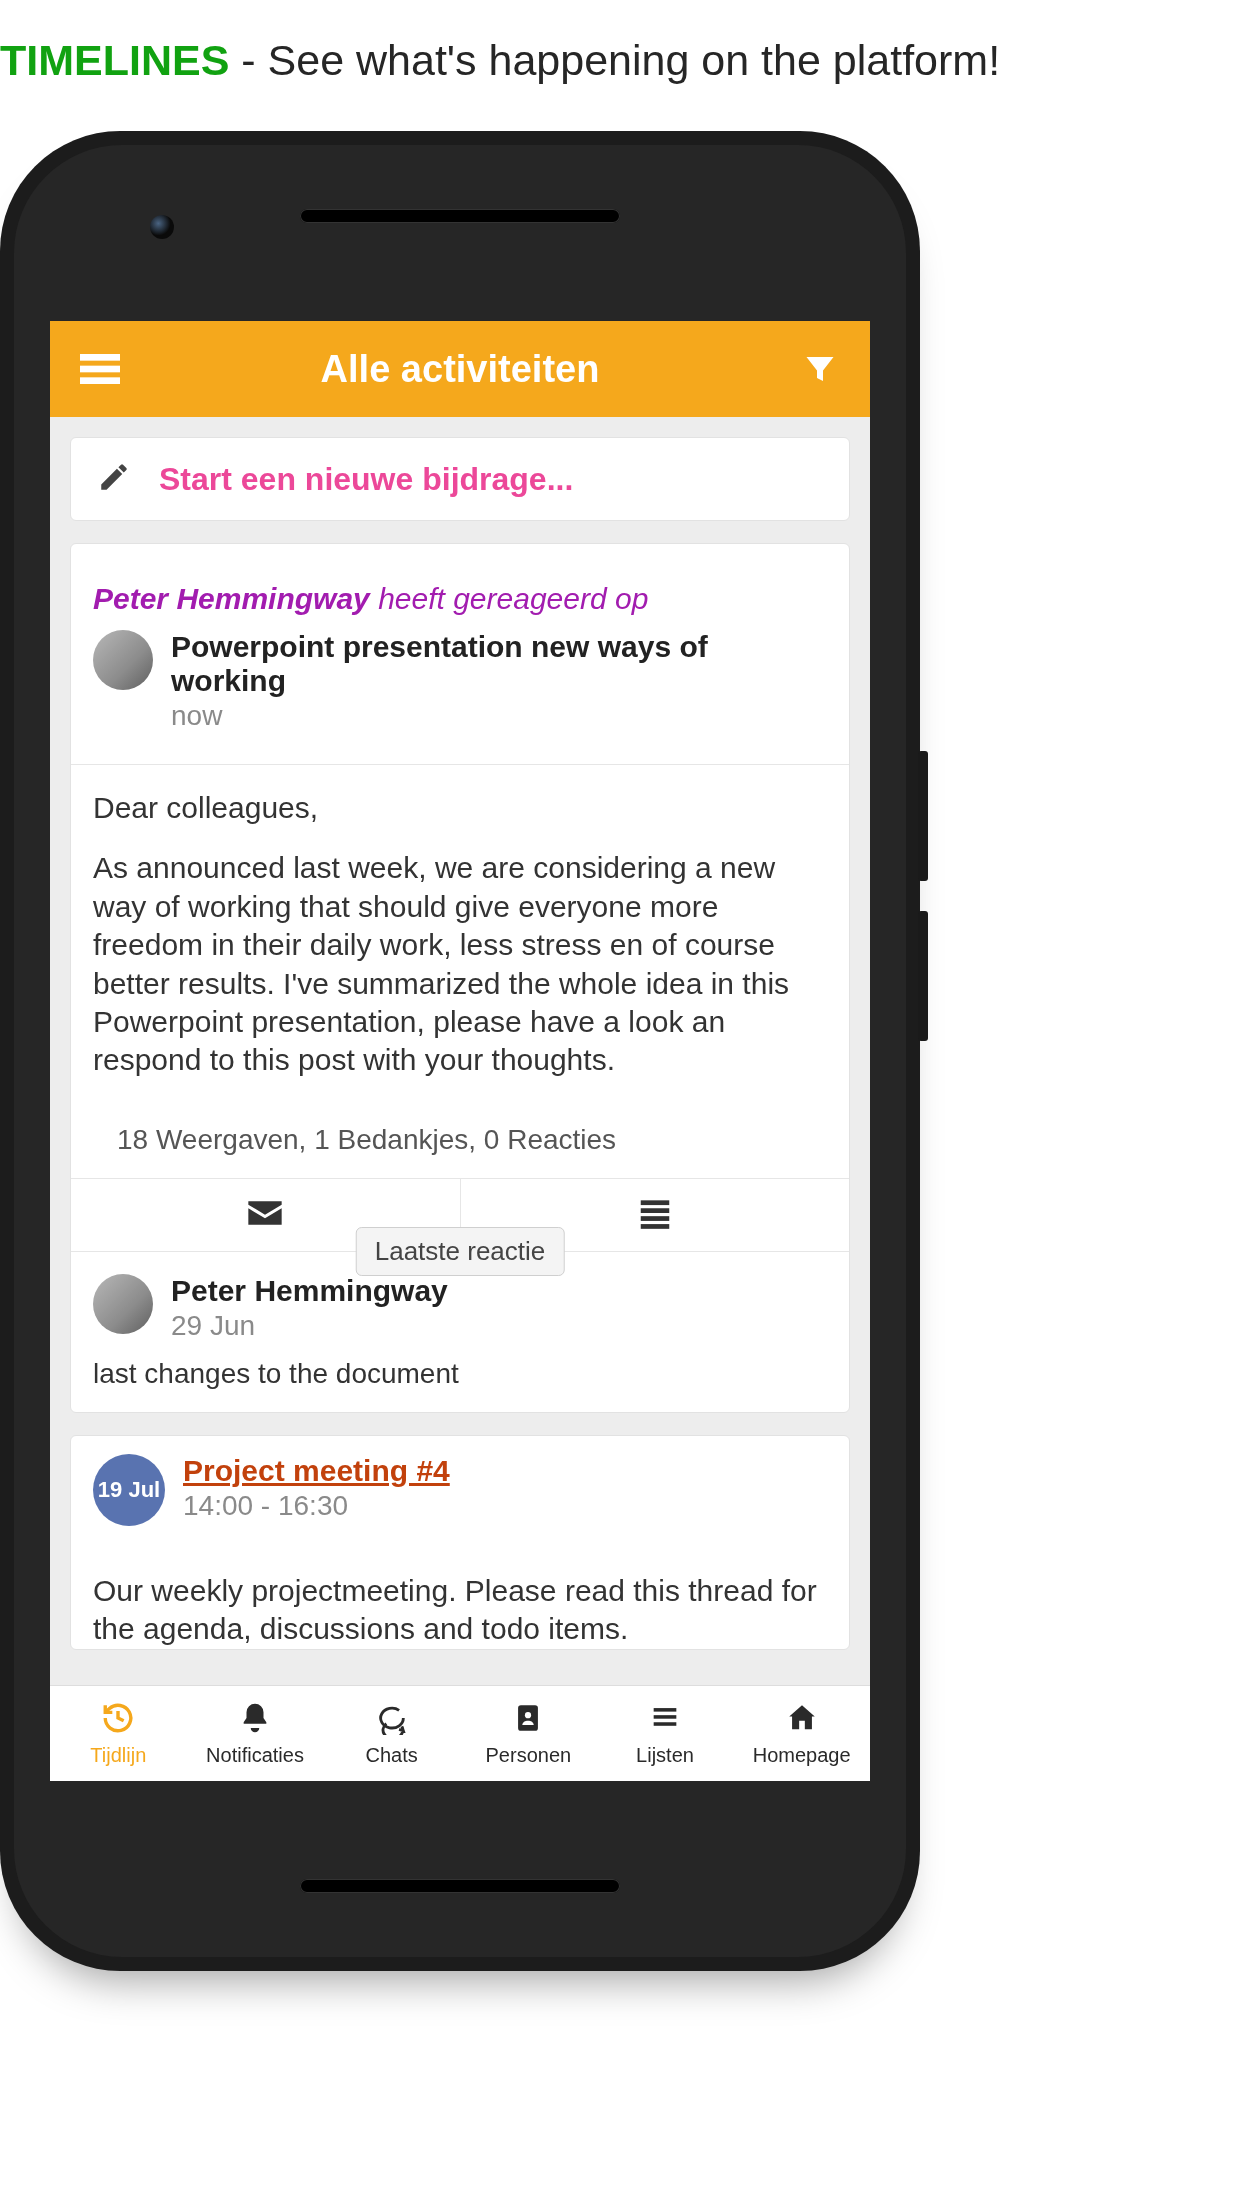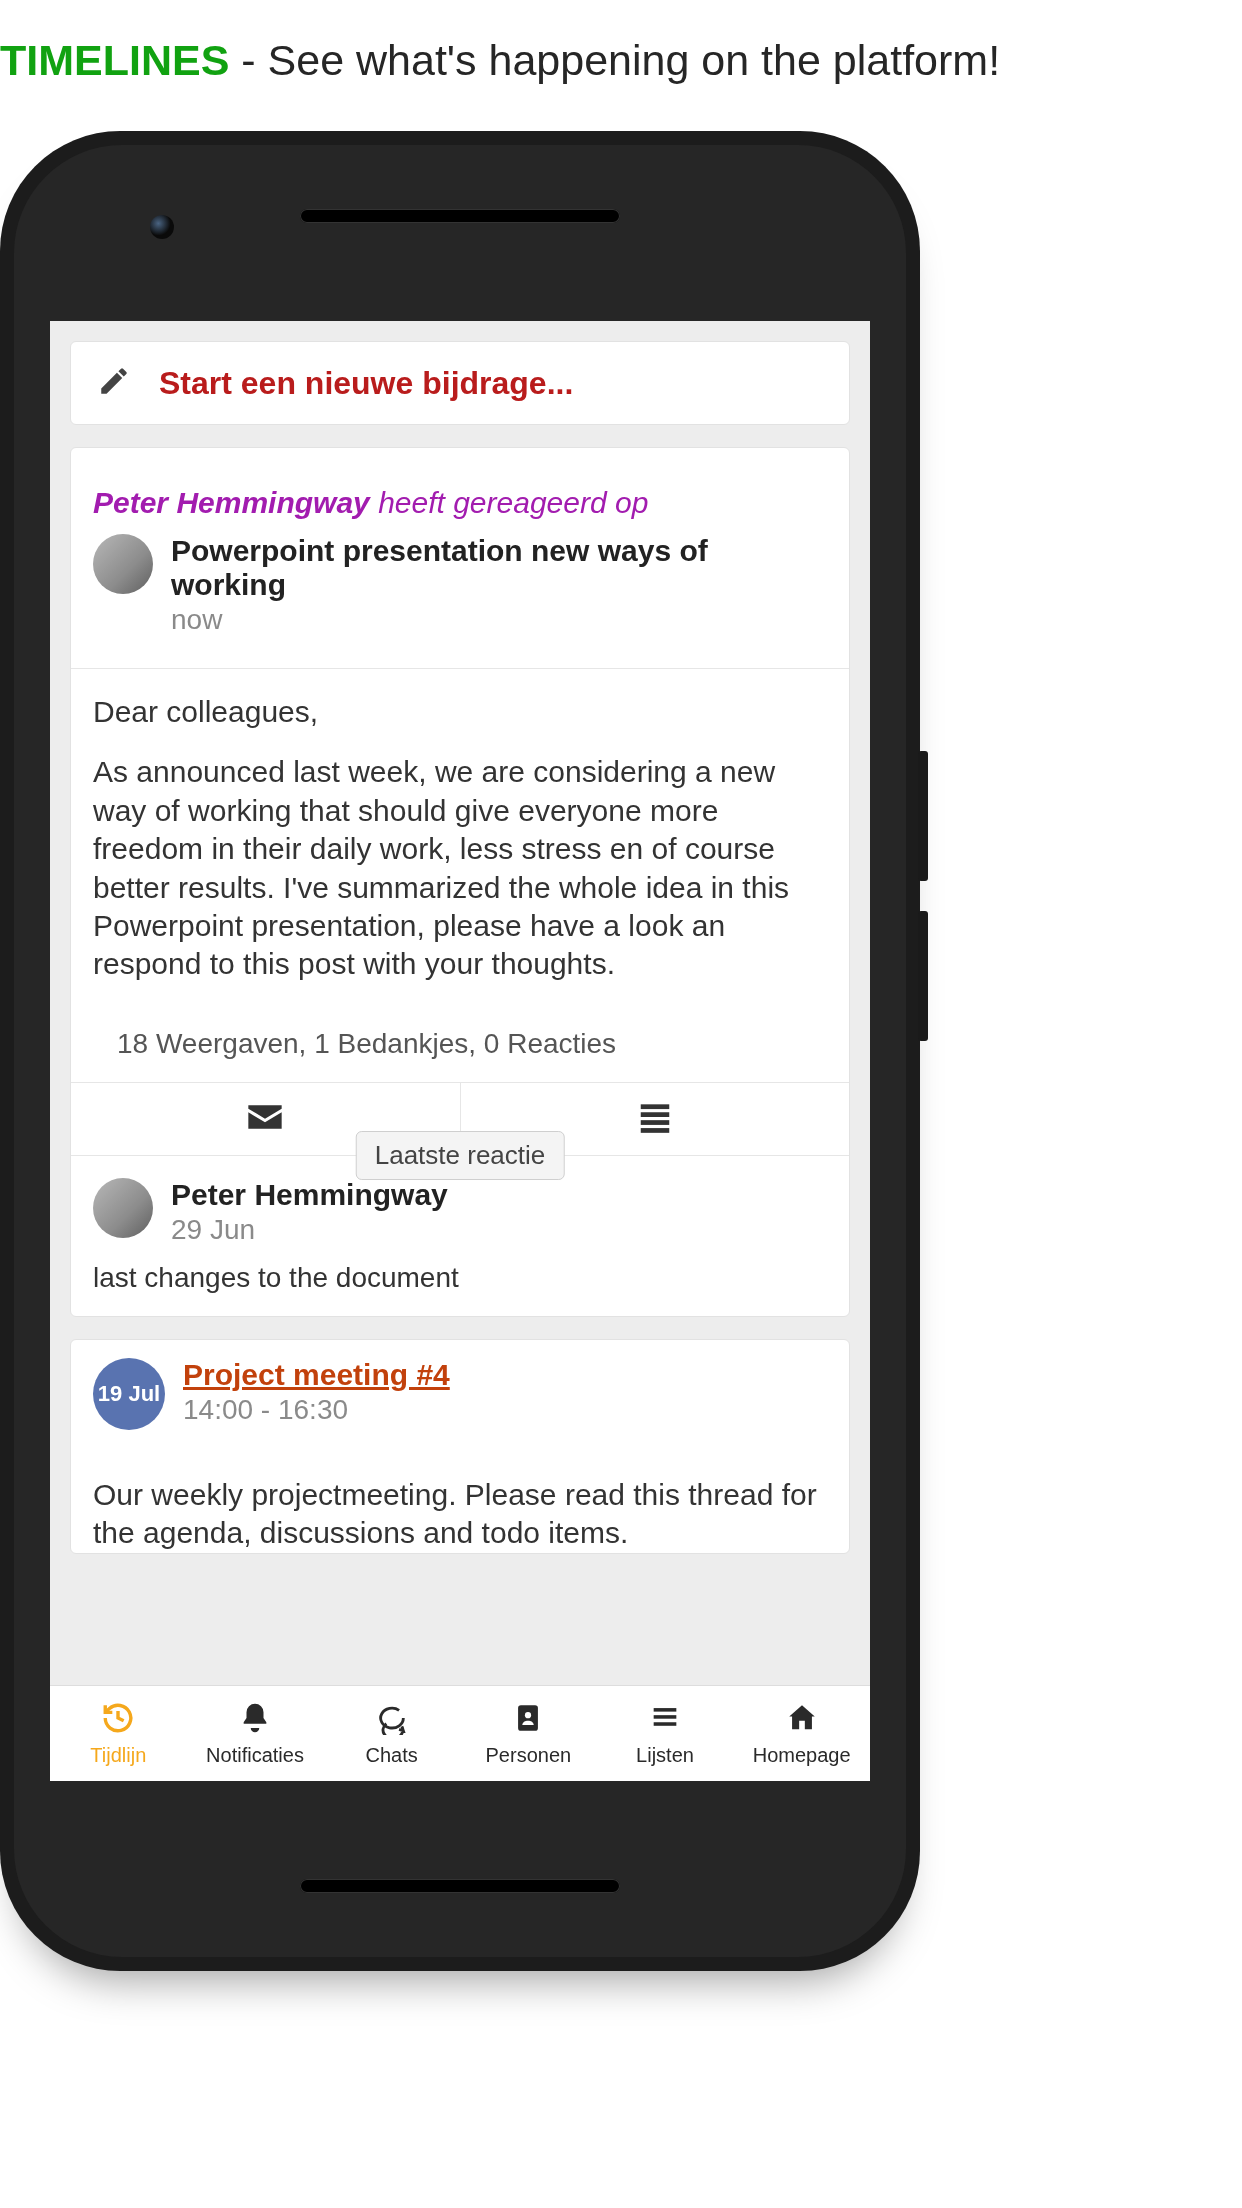--- a/index.html
+++ b/index.html
@@ -15,21 +15,21 @@
   .bottom-speaker { position: absolute; bottom: 78px; left: 50%; transform: translateX(-50%); width: 320px; height: 14px; background: #000; border-radius: 8px; box-shadow: inset 0 0 0 1px #333; }
   .side-btn { position: absolute; right: -8px; width: 10px; background: #1a1a1a; border-radius: 3px; }
   .side-btn.a { top: 620px; height: 130px; }
   .side-btn.b { top: 780px; height: 130px; }
   .screen { position: absolute; top: 190px; left: 50px; width: 820px; height: 1460px; background: #ededed; overflow: hidden; display: flex; flex-direction: column; }
   .appbar { height: 96px; background: #f5a81c; display: flex; align-items: center; justify-content: space-between; padding: 0 28px; color: #fff; }
   .appbar-title { font-size: 38px; font-weight: 700; }
   .menu-icon, .filter-icon { width: 44px; height: 44px; display:flex; align-items:center; justify-content:center; }
   .content { flex: 1; overflow: hidden; padding: 20px; display: flex; flex-direction: column; gap: 22px; }
   .compose { background: #fff; border: 1px solid #e2e2e2; border-radius: 6px; padding: 22px 26px; display: flex; align-items: center; gap: 28px; }
-  .compose-text { color: #b91c1c; font-size: 32px; font-weight: 600; }
+  .compose-text { color: #ec4899; font-size: 32px; font-weight: 600; }
   .card { background: #fff; border: 1px solid #e2e2e2; border-radius: 6px; }
   .card-pad { padding: 18px 22px; }
   .activity-line { font-size: 30px; color: #a21caf; margin-bottom: 14px; margin-top: 20px; }
   .activity-line .actor { font-weight: 700; font-style: italic; }
   .activity-line .verb { font-style: italic; }
   .post-head { display: flex; gap: 18px; align-items:flex-start; }
   .avatar { width: 60px; height: 60px; border-radius: 50%; background: linear-gradient(135deg,#b8b8b8 0%, #8c8c8c 60%, #5e5e5e 100%); flex-shrink:0; }
   .post-title { font-size: 30px; font-weight: 700; color: #222; }
   .post-time { font-size: 28px; color: #8a8a8a; margin-top: 2px; }
   .divider { height: 1px; background: #e6e6e6; margin-top: 14px; }
@@ -68,20 +68,35 @@
     <div class="device">
       <div class="device-inner-ring"></div>
       <div class="camera"></div>
       <div class="speaker"></div>
       <div class="bottom-speaker"></div>
       <div class="side-btn a"></div>
       <div class="side-btn b"></div>
 
       <div class="screen">
 
+        <div class="appbar">
+          <div class="menu-icon">
+            <svg viewBox="0 0 24 24" width="40" height="40" fill="#fff">
+                <rect y="3" width="24" height="4"></rect>
+                <rect y="10" width="24" height="4"></rect>
+                <rect y="17" width="24" height="4"></rect>
+              </svg>
+          </div>
+          <div class="appbar-title">Alle activiteiten</div>
+          <div class="filter-icon">
+            <svg viewBox="0 0 24 24" width="36" height="36" fill="#fff">
+                <path d="M3 4h18l-7 9v7l-4-2v-5z"></path>
+              </svg>
+          </div>
+        </div>
 
         <div class="content">
 
           <div class="compose">
             <span>
               <svg viewBox="0 0 24 24" width="34" height="34" fill="#444">
                   <path d="M3 17.25V21h3.75L17.81 9.94l-3.75-3.75L3 17.25zM20.71 7.04a1 1 0 0 0 0-1.41l-2.34-2.34a1 1 0 0 0-1.41 0l-1.83 1.83 3.75 3.75 1.83-1.83z"></path>
                 </svg>
             </span>
             <span class="compose-text">Start een nieuwe bijdrage...</span>

